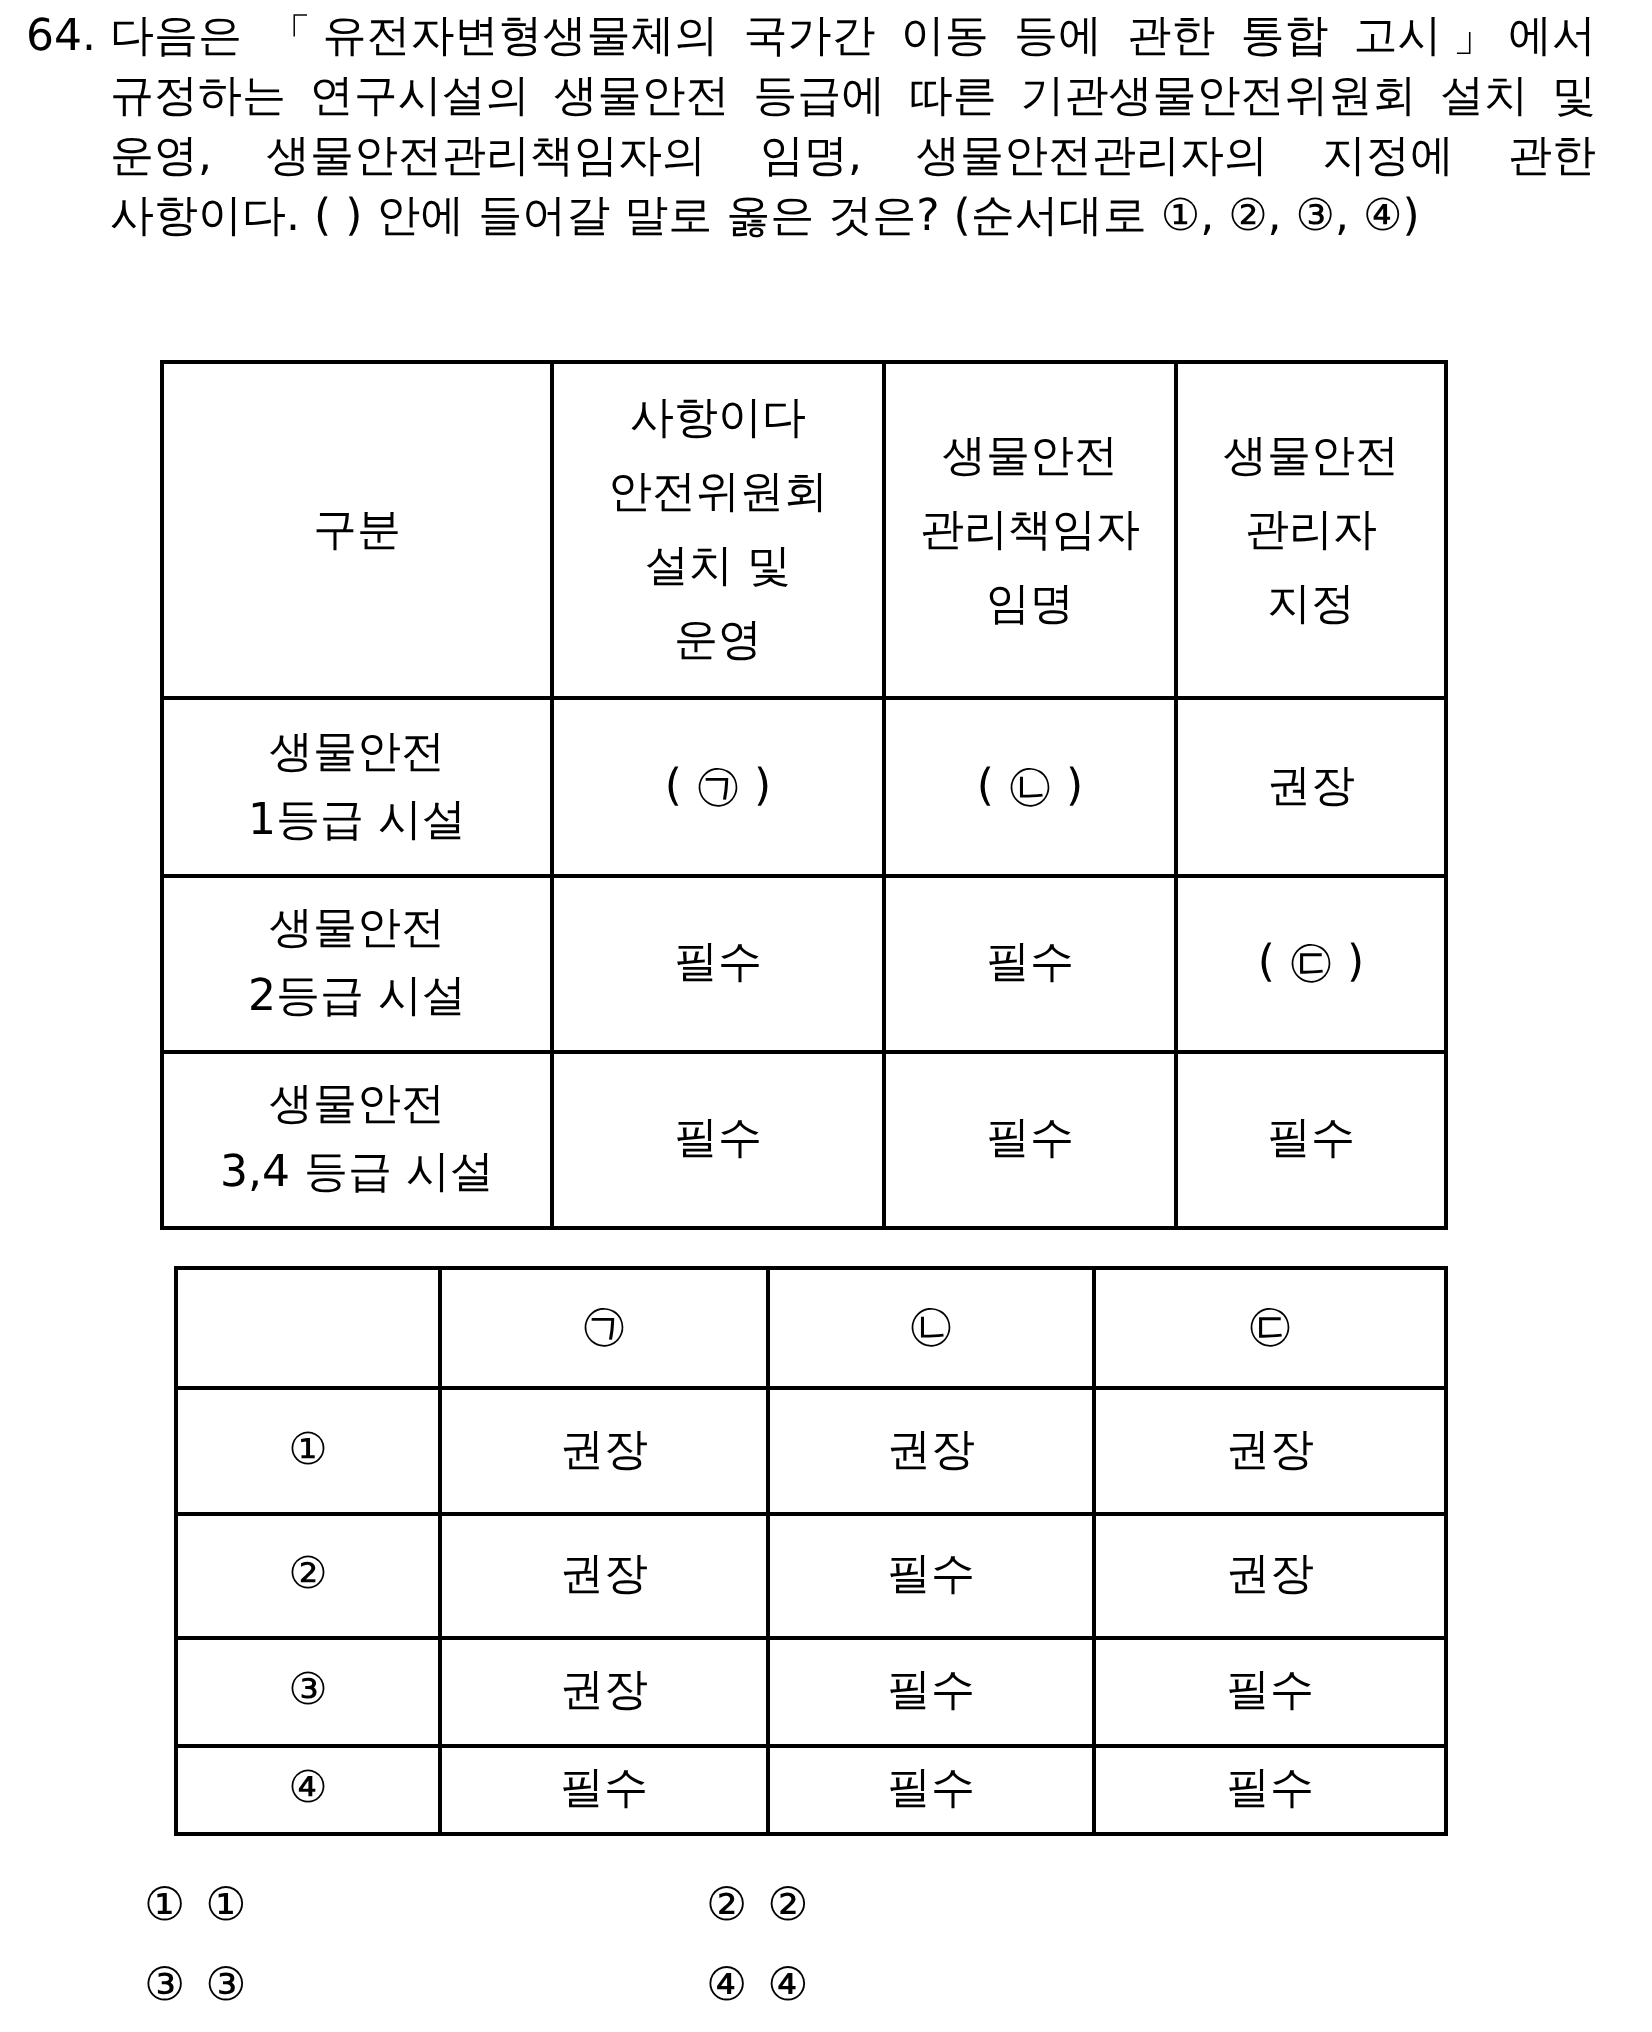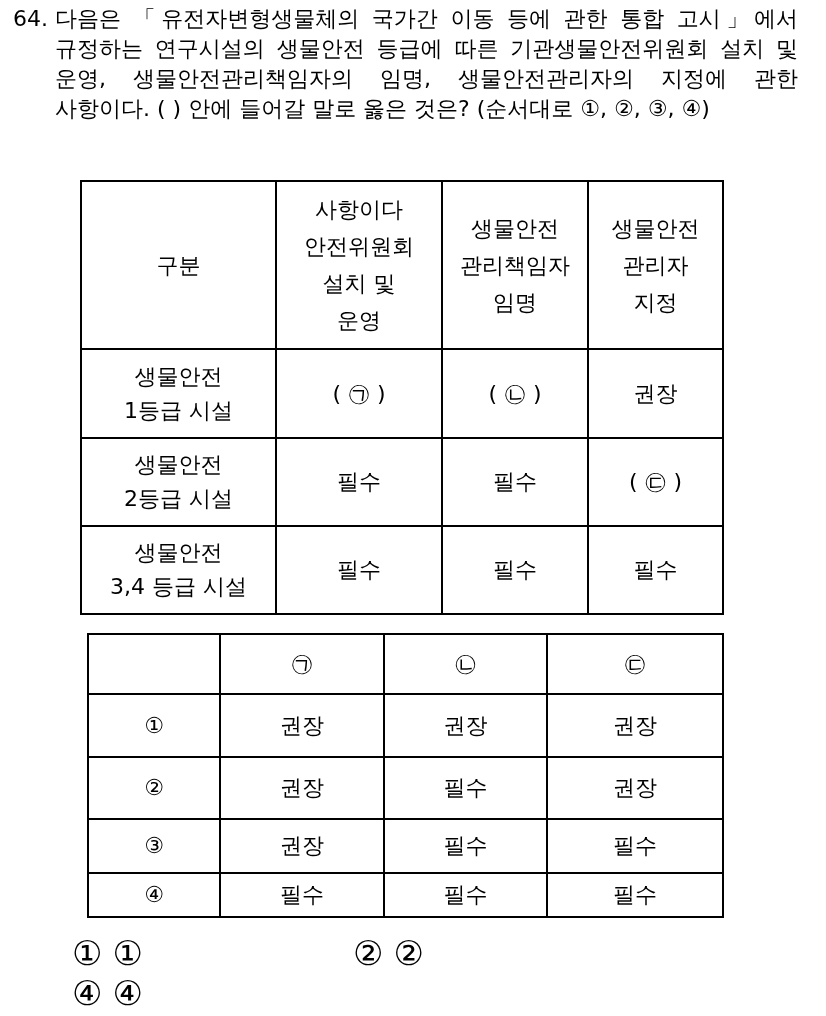--- a/index.html
+++ b/index.html
@@ -75,21 +75,21 @@
   }
   
   .choices {
     position: absolute;
     left: 72px;
     top: 939px;
     display: grid;
     grid-template-columns: 281px auto;
     row-gap: 11px;
     justify-content: start;
-    font-size: 34px;
+    font-size: 23px;
     line-height: 29px;
   }
   .choice .marker {
     margin-right: 10px;
   }
 </style>
 </head>
 <body>
 
 <div class="question">
@@ -184,15 +184,18 @@
 </table>
 
 <div class="choices">
   <div class="choice">
     <span class="marker">①</span><span class="value">①</span>
   </div>
   <div class="choice">
     <span class="marker">②</span><span class="value">②</span>
   </div>
   <div class="choice">
+    <span class="marker">③</span><span class="value">③</span>
+  </div>
+  <div class="choice">
     <span class="marker">④</span><span class="value">④</span>
   </div>
 </div>
 
 </body></html>

